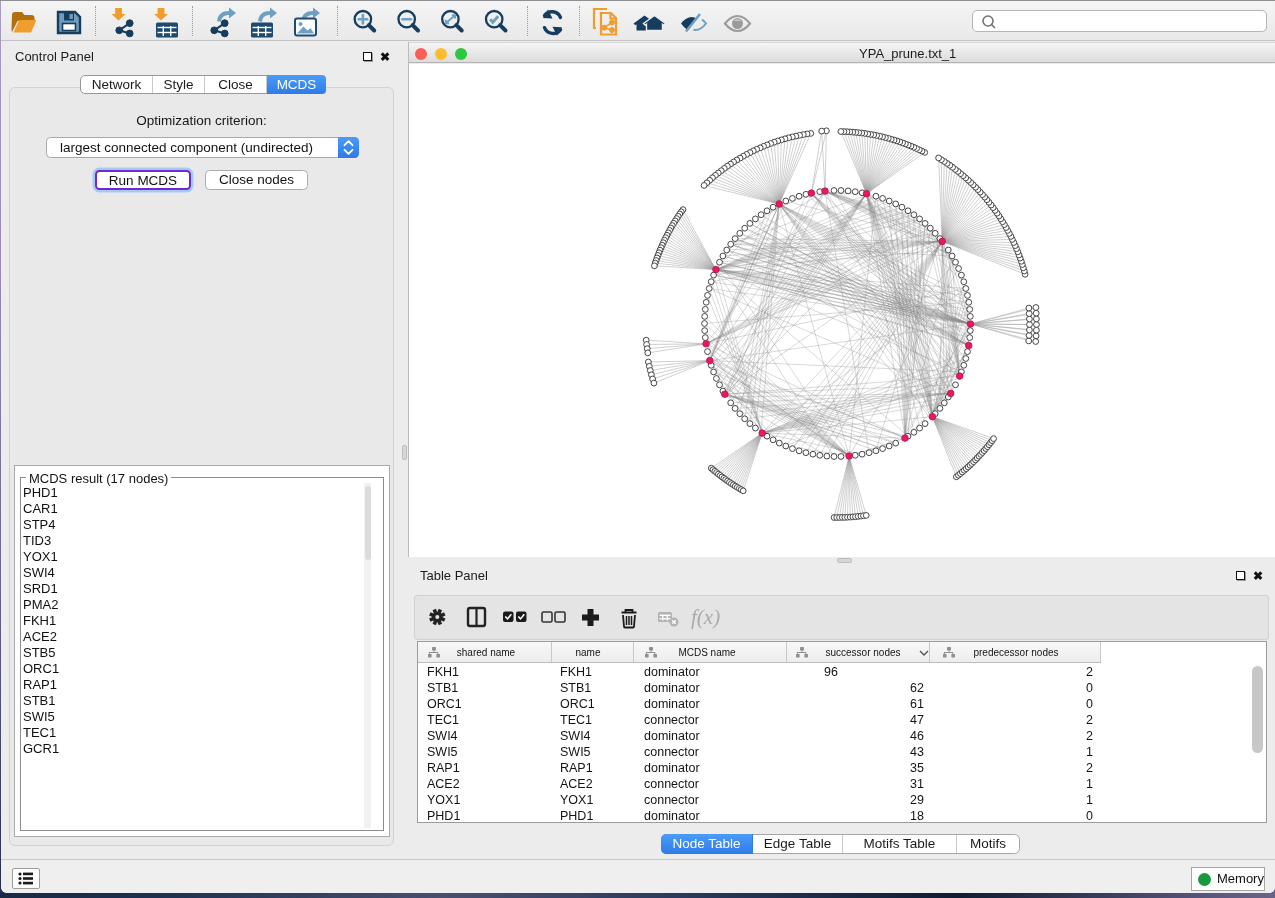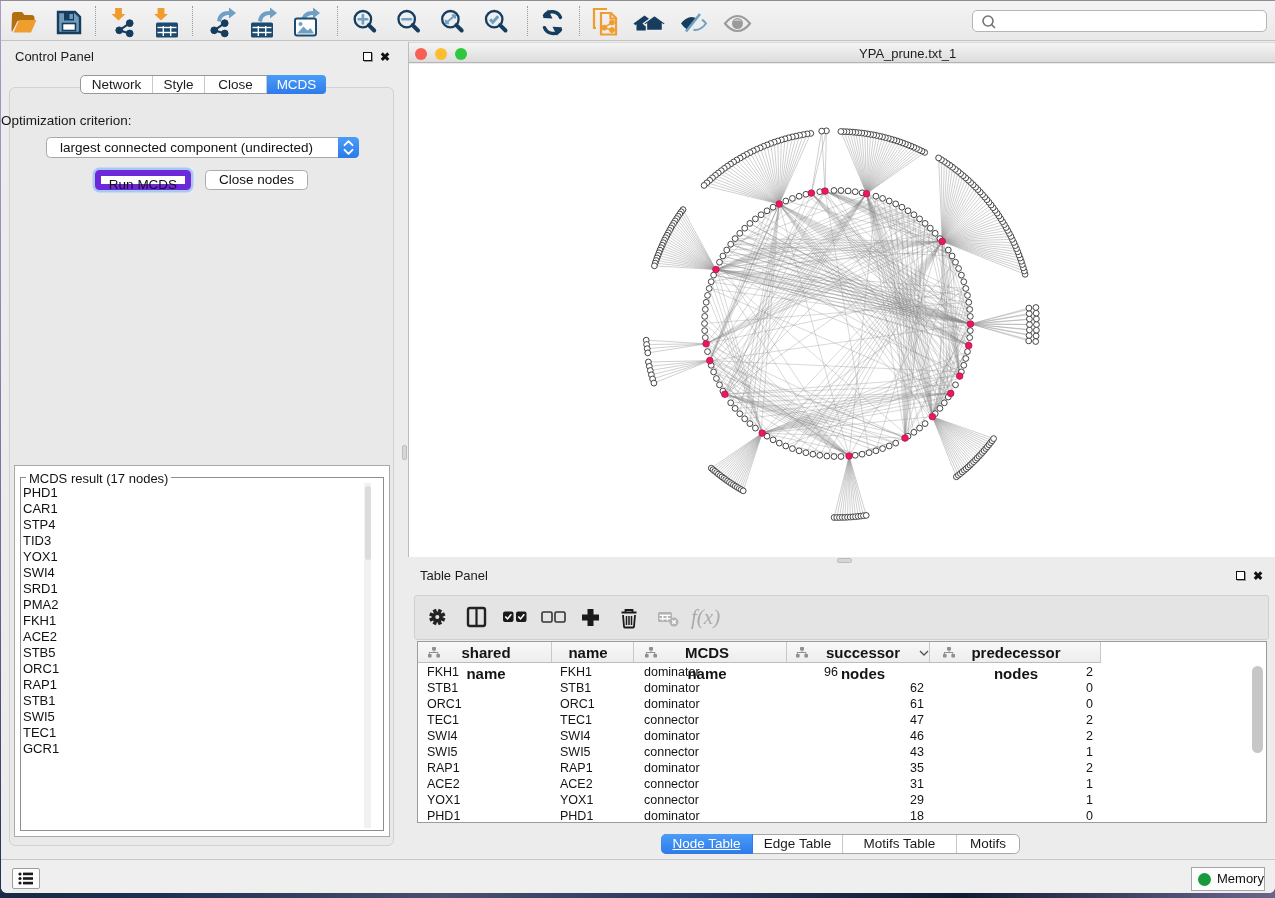--- a/index.html
+++ b/index.html
@@ -27,30 +27,30 @@
   box-shadow:1px 1px 0 #9a9a9a; }
 .wx { position:absolute; font-size:12px; font-weight:bold; color:#111; line-height:10px; }
 #cp-tabs { position:absolute; left:79px; top:74px; width:245px; height:19px; z-index:3;
   background:#fff; border:1px solid #989898; border-radius:5px; display:flex;
   font-size:13.5px; color:#1a1a1a; }
 #cp-tabs .seg { flex:none; text-align:center; line-height:17px; border-right:1px solid #c9c9c9; }
 #cp-tabs .seg.sel { background:linear-gradient(#4b9cf8,#2e7be9); color:#fff; border-right:none;
   border-radius:0 4px 4px 0; margin:-1px -1px -1px 0; line-height:19px; }
 #cp-panel { position:absolute; left:8px; top:86px; width:385px; height:759px;
   background:#e9e9e9; border:1px solid #d2d2d2; border-radius:6px; }
-#optlabel { position:absolute; left:0px; top:112px; width:401px; text-align:left;
+#optlabel { position:absolute; left:0px; top:112px; width:401px; text-align:center;
   font-size:13.5px; color:#161616; }
 #combo { position:absolute; left:45px; top:136px; width:313px; height:21px; background:#fff;
   border:1px solid #a9a9a9; border-radius:4.5px; font-size:13.5px; color:#111; }
 #combo .txt { position:absolute; left:13px; top:2px; }
 #combo .spin { position:absolute; right:-1px; top:-1px; width:21px; height:21px;
   background:linear-gradient(#4b9cf8,#2d7ae8); border-radius:0 4.5px 4.5px 0; }
 .btn { position:absolute; height:20px; background:#fff; border:1px solid #ababab;
   border-radius:4.5px; font-size:13.5px; color:#111; text-align:center; line-height:18px; }
-#runbtn { left:94px; top:169px; width:96px; border:6px solid #6d28d9;
+#runbtn { left:94px; top:169px; width:96px; border:2px solid #6d28d9;
   box-shadow:0 0 0 2.5px #a9c9f5; }
 #closebtn { left:204px; top:169px; width:103px; }
 #mcdsbox { position:absolute; left:13px; top:464px; width:376px; height:372px;
   background:#fff; border:1px solid #a9a9a9; }
 #mcdslegend { position:absolute; left:5px; top:11px; right:5px; bottom:5px;
   border:1px solid #8d8d8d; }
 #mcdslegend .cap { position:absolute; left:5px; top:-7px; background:#fff; padding:0 3px;
   font-size:13px; color:#141414; white-space:nowrap; }
 #mcdslist { position:absolute; left:8px; top:19px; font-size:13px; color:#111; line-height:16px; }
 #mcdssb { position:absolute; left:349px; top:17px; width:7px; bottom:8px; background:#f1f1f1; }
@@ -69,33 +69,33 @@
 #hsplit-h { position:absolute; left:836px; top:557px; width:15px; height:5px;
   background:#d6d6d6; border:1px solid #bdbdbd; border-radius:2px; }
 
 #tp-title { position:absolute; left:419px; top:567px; font-size:13px; color:#1c1c1c; }
 #tp-toolbar { position:absolute; left:413px; top:594px; width:855px; height:45px;
   background:#e4e4e4; border:1px solid #d0d0d0; border-radius:3px; }
 #tbl { position:absolute; left:416px; top:640px; width:850px; height:182px;
   background:#fff; border:1px solid #9b9b9b; }
 #tbl-head { position:absolute; left:0; top:0; width:683px; height:21px;
   background:linear-gradient(#f8f8f8,#ededed); border-bottom:1px solid #bdbdbd;
-  font-size:15px; color:#141414;font-weight:bold; }
+  font-size:10px; color:#141414; }
 #tbl-head .hd { position:absolute; top:0; height:20px; border-right:1px solid #c9c9c9;
   text-align:center; line-height:20px; }
 #tbl .cell { position:absolute; font-size:12.5px; color:#141414; height:16px; line-height:16px; }
 #tbl-sb { position:absolute; right:2px; top:24px; width:13px; height:130px; }
 #tbl-sb .th { position:absolute; left:1px; top:0; width:11px; height:87px;
   background:#c7c7c7; border-radius:5.5px; }
 #tp-tabs { position:absolute; left:660px; top:833px; width:359px; height:20px;
   background:#fff; border:1px solid #a6a6a6; border-radius:5.5px; display:flex;
   font-size:13.5px; color:#1a1a1a; }
 #tp-tabs .seg { flex:none; text-align:center; line-height:18px; border-right:1px solid #c9c9c9; }
 #tp-tabs .seg.sel { background:linear-gradient(#4b9cf8,#2e7be9); color:#fff;
-  border-radius:5px 0 0 5px; margin:-1px 0 -1px -1px; line-height:20px; border-right:1px solid #2e7be9;text-decoration:underline; }
+  border-radius:5px 0 0 5px; margin:-1px 0 -1px -1px; line-height:20px; border-right:1px solid #2e7be9; }
 #tp-tabs .seg:last-child { border-right:none; }
 
 #statusbar { position:absolute; left:0; top:858px; width:1274px; height:34px;
   background:#efefef; border-top:1px solid #c8c8c8; border-radius:0 0 6px 6px; }
 #hambtn { position:absolute; left:11px; top:8px; width:28px; height:21px;
   background:#fdfdfd; border:1px solid #9d9d9d; border-radius:2px; }
 #membtn { position:absolute; right:10px; top:7px; width:74px; height:24px;
   background:#fdfdfd; border:1px solid #a6a6a6; font-size:13px; color:#111; }
 #membtn .dot { position:absolute; left:6px; top:5px; width:13px; height:13px;
   border-radius:50%; background:#179a3c; }

